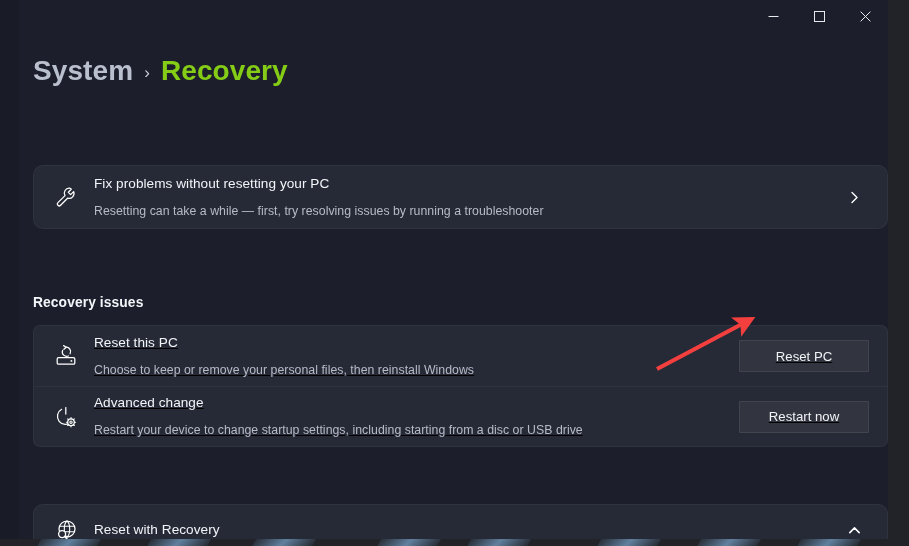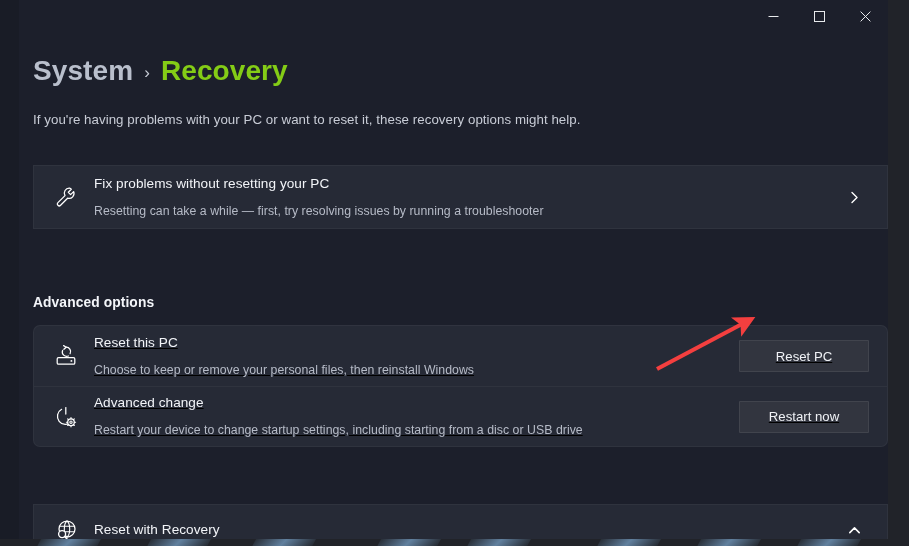--- a/index.html
+++ b/index.html
@@ -120,21 +120,21 @@
     color: #c8ccd6;
     letter-spacing: 0.05px;
   }
 
   
   .card {
     position: absolute;
     left: 14px;
     width: 855px;
     background: #262a36;
-    border-radius: 0;
+    border-radius: 10px;
     border: 1px solid rgba(255,255,255,0.045);
     display: flex;
     align-items: center;
     padding: 0 18px 0 20px;
   }
   .card.group {
     border-radius: 7px;
     padding: 0;
     flex-direction: column;
     align-items: stretch;
@@ -265,40 +265,39 @@
     </div>
 
     <div id="content">
 
       <div id="breadcrumb">
         <span class="crumb-root">System</span>
         <span class="crumb-sep">›</span>
         <span class="crumb-current">Recovery</span>
       </div>
 
-      <div id="page-desc">If you're having problems with your PC or want to reset it, these recovery options might help.</div>
 
       <div class="card" id="card-troubleshoot">
         <div class="card-icon">
           <svg width="24" height="24" viewBox="0 0 24 24" fill="none" aria-hidden="true">
             <path d="M15.6 3.2a4.9 4.9 0 0 0-4.6 7.4L3.9 17.6a1.9 1.9 0 0 0 2.7 2.7l7-7.1a4.9 4.9 0 0 0 6-6.6l-3 3-2.3-2.3 3-3a4.9 4.9 0 0 0-1.7-1.1z" stroke="#ffffff" stroke-width="1.25" stroke-linejoin="round" stroke-linecap="round"></path>
           </svg>
         </div>
         <div class="card-text">
           <div class="card-title">Fix problems without resetting your PC</div>
           <div class="card-sub">Resetting can take a while — first, try resolving issues by running a troubleshooter</div>
         </div>
         <div class="card-chevron">
           <svg width="13" height="13" viewBox="0 0 13 13" fill="none" aria-hidden="true">
             <path d="M4 1.5 L9 6.5 L4 11.5" stroke="#ffffff" stroke-width="1.4" stroke-linecap="round" stroke-linejoin="round"></path>
           </svg>
         </div>
       </div>
 
-      <div id="section-heading">Advanced options</div>
+      <div id="section-heading">Recovery issues</div>
 
       <div class="card group" id="group-recovery">
 
         <div class="card-row first">
           <div class="card-icon">
             <svg width="24" height="24" viewBox="0 0 24 24" fill="none" aria-hidden="true">
               <path d="M12.2 3.2a4.4 4.4 0 0 1 3.9 6.5" stroke="#ffffff" stroke-width="1.25" stroke-linecap="round" fill="none"></path>
               <path d="M12.2 3.2 L9.6 1.6 M12.2 3.2 L9.9 5.3" stroke="#ffffff" stroke-width="1.25" stroke-linecap="round" stroke-linejoin="round" fill="none"></path>
               <path d="M8.6 6.4a4.4 4.4 0 0 0 5.8 5.6" stroke="#ffffff" stroke-width="1.25" stroke-linecap="round" fill="none"></path>
               <rect x="3.2" y="13.6" width="17.6" height="6.6" rx="1.3" stroke="#ffffff" stroke-width="1.25" fill="none"></rect>

